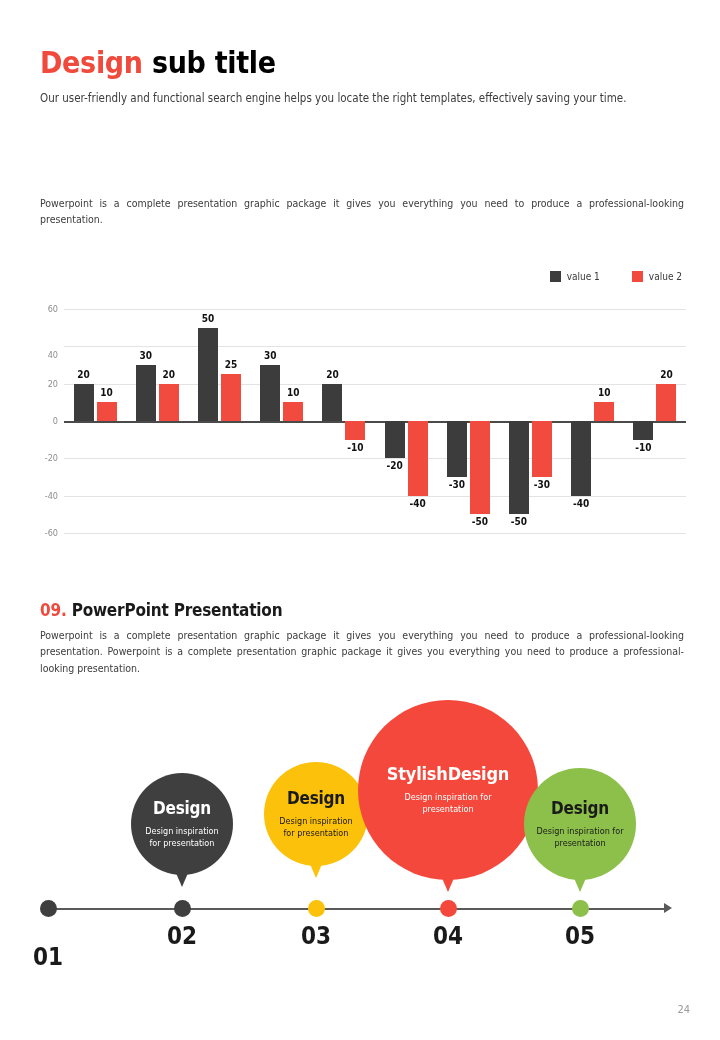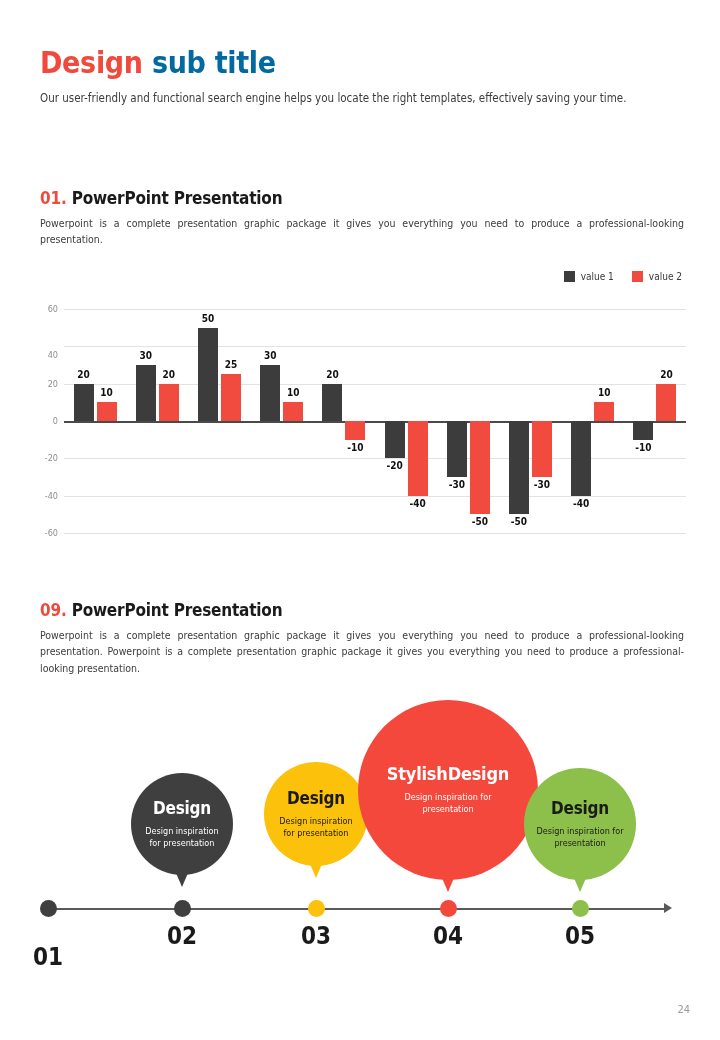--- a/index.html
+++ b/index.html
@@ -13,21 +13,21 @@
   .slide { position: relative; width: 720px; height: 1040px; background: #fff; }
 
   
   .hdr { position: absolute; left: 40px; top: 46px; width: 650px; }
   .hdr-title {
     font-size: 30px; font-weight: 700; letter-spacing: -0.3px;
     font-family: "DejaVu Sans Condensed", "Liberation Sans Narrow", "Liberation Sans", sans-serif;
     line-height: 1.1;
   }
   .hdr-title .accent { color: #ef4a3c; }
-  .hdr-title .dark { color: #0369a1; }
+  .hdr-title .dark { color: #000000; }
   .hdr-sub {
     margin-top: 11px; font-size: 11.5px; color: #3c3c3c; line-height: 1.45;
     font-family: "DejaVu Sans Condensed", "Liberation Sans Narrow", "Liberation Sans", sans-serif;
   }
 
   
   .sec-head {
     font-size: 17px; font-weight: 700; letter-spacing: -0.2px;
     font-family: "DejaVu Sans Condensed", "Liberation Sans Narrow", "Liberation Sans", sans-serif;
   }
@@ -37,21 +37,21 @@
     margin-top: 7px; font-size: 10.5px; color: #3c3c3c; line-height: 1.55;
     text-align: justify;
     font-family: "DejaVu Sans Condensed", "Liberation Sans Narrow", "Liberation Sans", sans-serif;
   }
 
   #section-01 { position: absolute; left: 40px; top: 188px; width: 644px; }
   #section-02 { position: absolute; left: 40px; top: 600px; width: 644px; }
 
   
   .chart-wrap { position: absolute; left: 30px; top: 265px; width: 660px; height: 290px; }
-  .legend { position: absolute; right: 8px; top: 6px; display: flex; gap: 18px; align-items: center; }
+  .legend { position: absolute; right: 8px; top: 6px; display: flex; gap: 32px; align-items: center; }
   .legend-item { display: flex; align-items: center; gap: 6px; }
   .legend-swatch { width: 11px; height: 11px; display: inline-block; }
   .legend-label { font-size: 10px; color: #3a3a3a;
     font-family: "DejaVu Sans Condensed", "Liberation Sans Narrow", "Liberation Sans", sans-serif; }
 
   .plot { position: absolute; left: 0; top: 32px; width: 660px; height: 250px; }
   .ylabel {
     position: absolute; left: 0; width: 28px; text-align: right;
     font-size: 9px; color: #8e8e8e; transform: translateY(-50%);
     font-family: "DejaVu Sans Condensed", "Liberation Sans Narrow", "Liberation Sans", sans-serif;
@@ -110,24 +110,20 @@
 
   <div class="hdr">
     <div class="hdr-title">
       <span class="accent">Design</span>
       <span class="dark">sub title</span>
     </div>
     <div class="hdr-sub">Our user-friendly and functional search engine helps you locate the right templates, effectively saving your time.</div>
   </div>
 
   <div id="section-01">
-    <div class="sec-head">
-      <span class="num">01.</span>
-      <span class="txt">PowerPoint Presentation</span>
-    </div>
     <div class="sec-body">Powerpoint is a complete presentation graphic package it gives you everything you need to produce a professional-looking presentation.</div>
   </div>
 
   <div class="chart-wrap">
     <div class="legend" id="chart-legend">
         <div class="legend-item">
           <span class="legend-swatch" style="background: rgb(60, 60, 60);"></span>
           <span class="legend-label">value 1</span>
         </div>
         <div class="legend-item">

